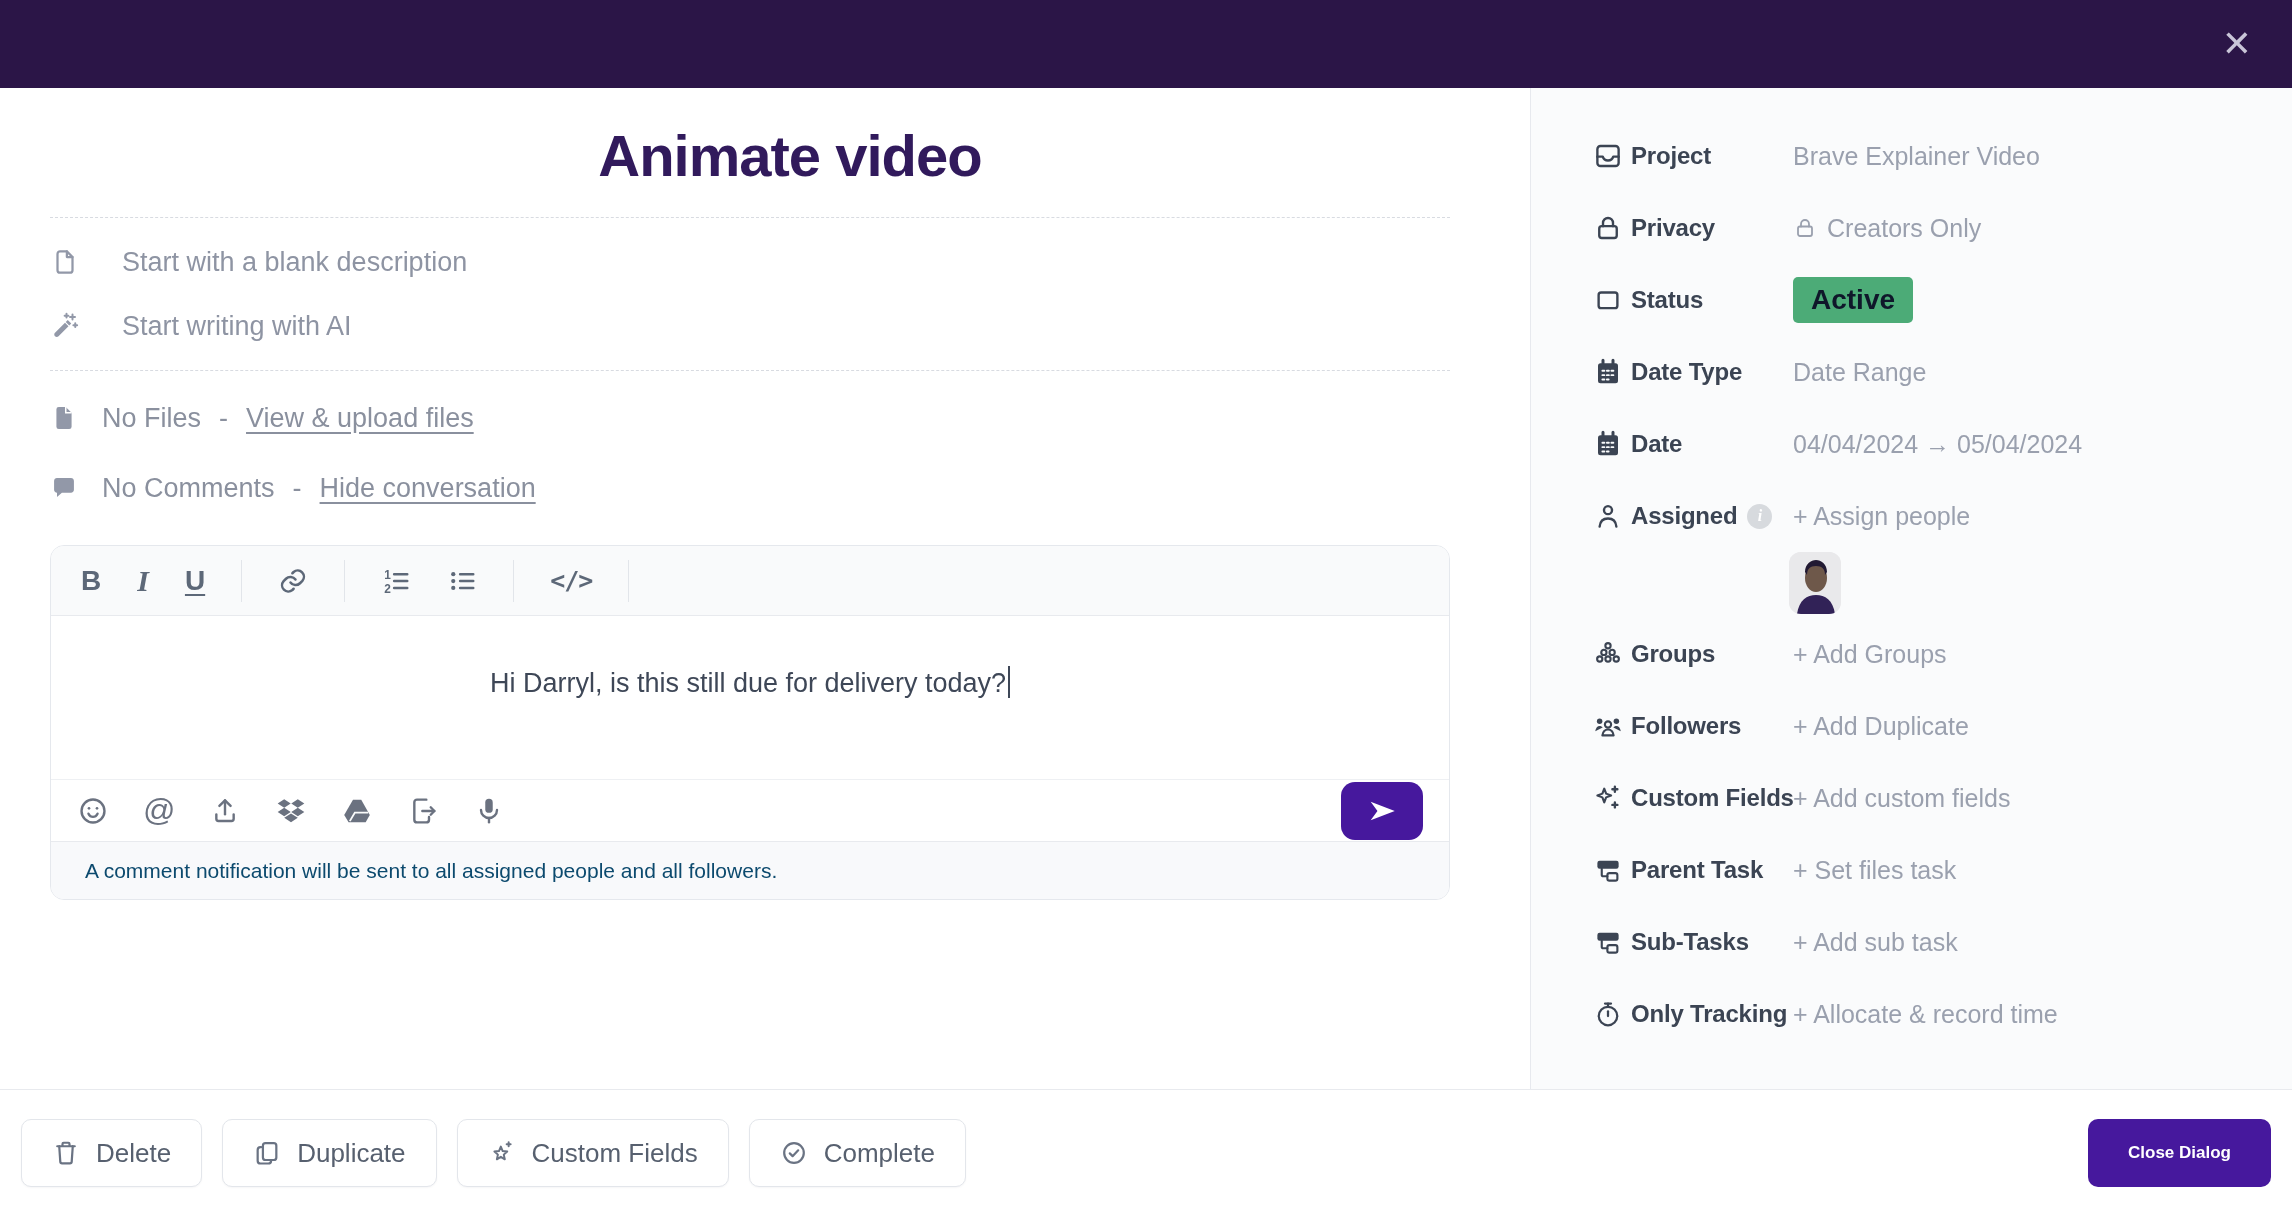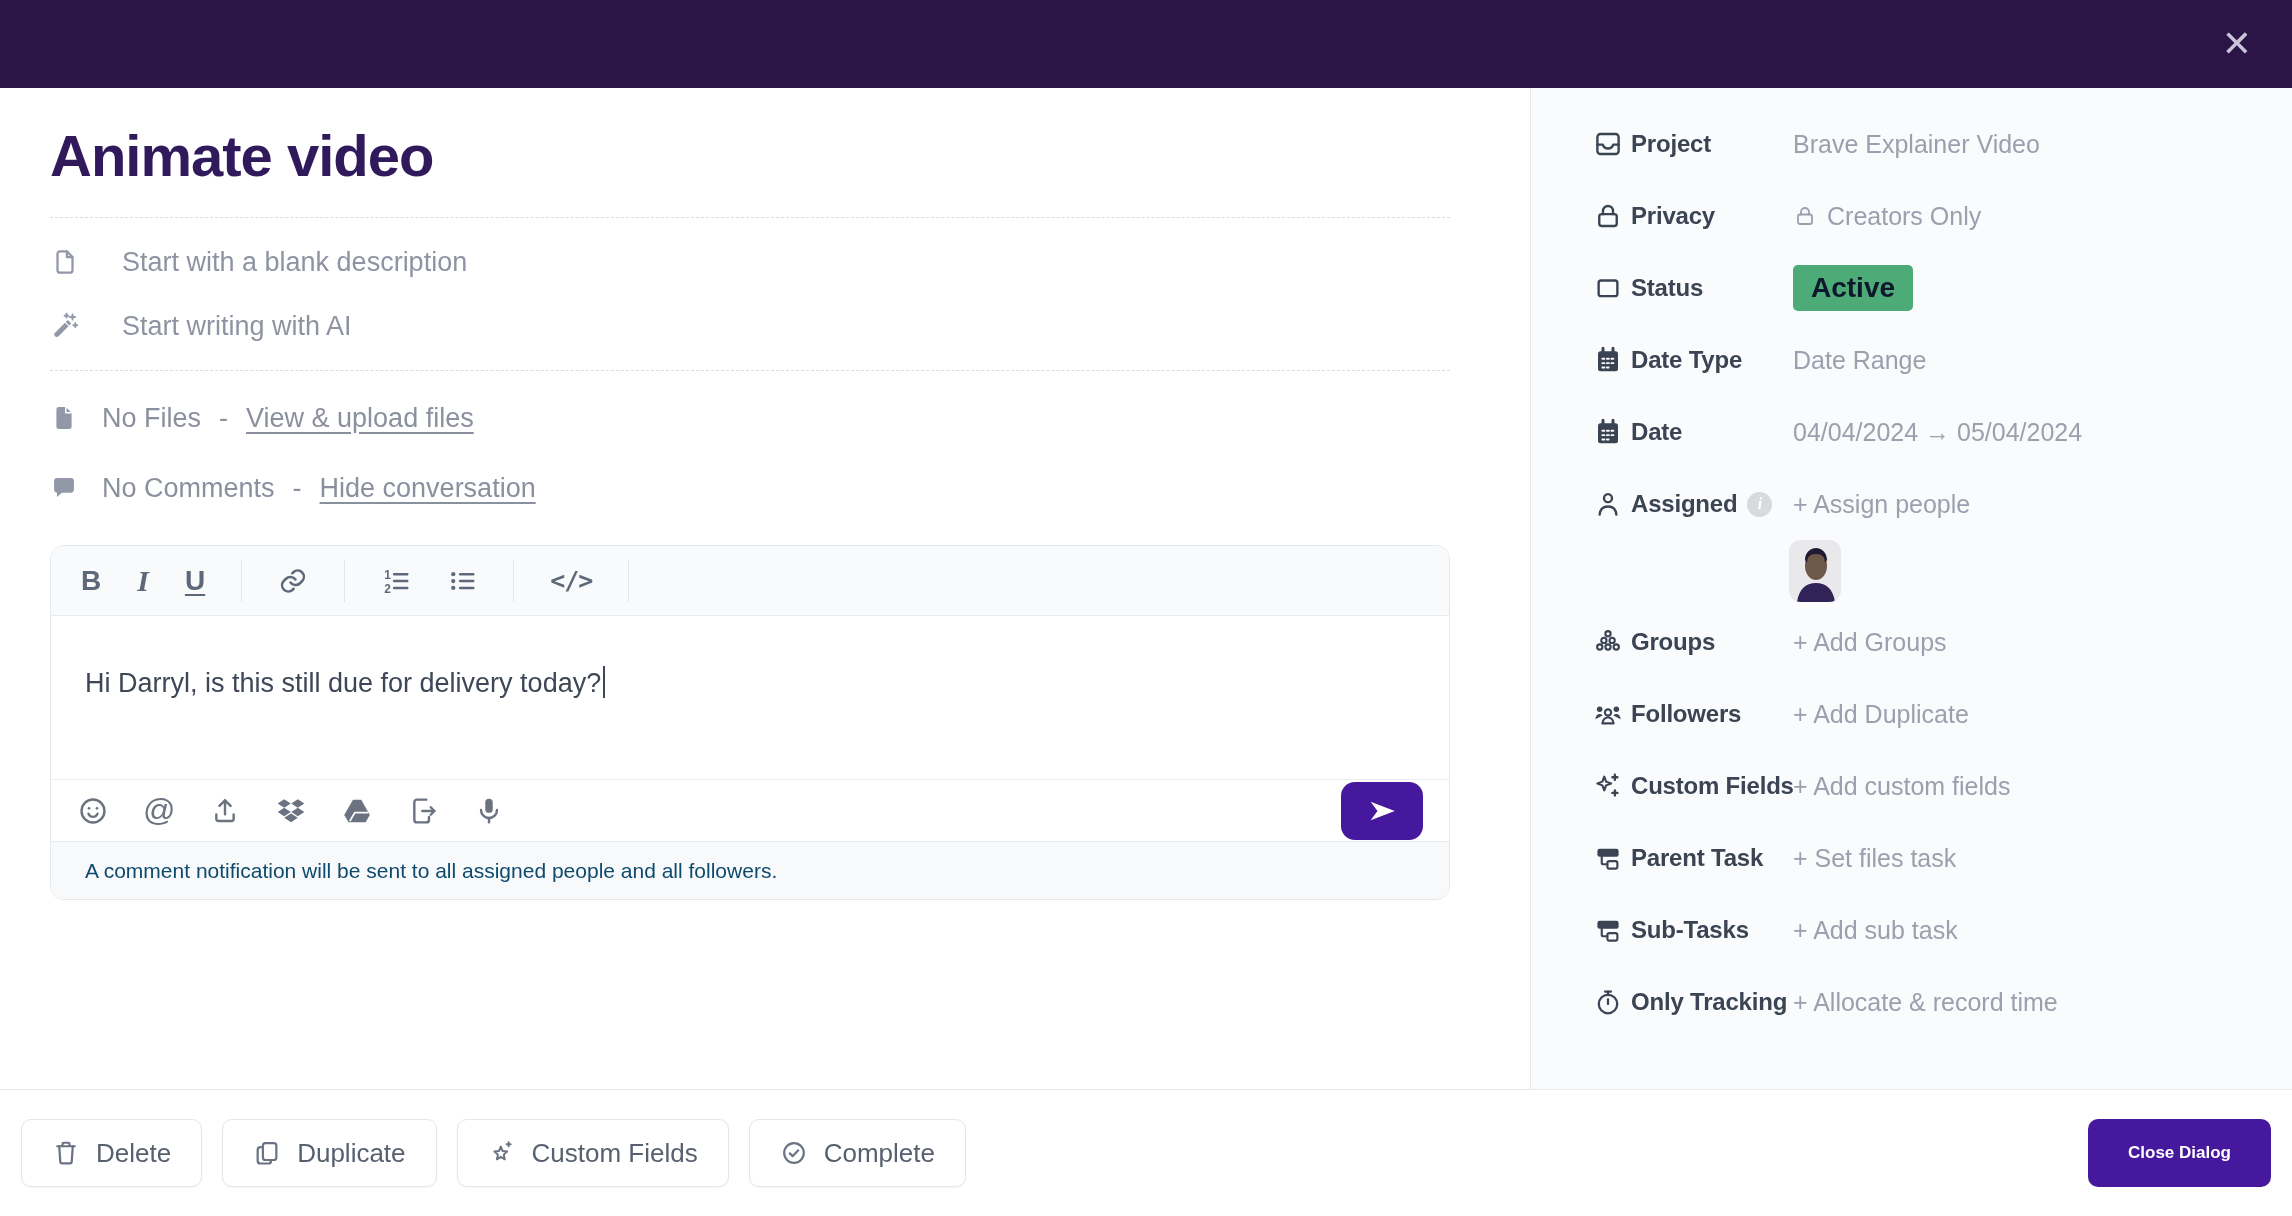--- a/index.html
+++ b/index.html
@@ -5,23 +5,23 @@
   * { margin:0; padding:0; box-sizing:border-box; }
   body { background:#e9e9ee; font-family:"Liberation Sans", sans-serif; }
   .app { width:2292px; height:1216px; background:#fff; position:relative; overflow:hidden; }
 
   
   .topbar { height:88px; background:#2b1547; position:relative; }
   .close-x { position:absolute; right:40px; top:50%; transform:translateY(-50%);
              color:#c9c5d8; font-size:36px; line-height:1; cursor:pointer; font-weight:400; }
 
   
-  .bodywrap { display:flex; height:1001px; }
+  .bodywrap { display:flex; height:1001px;text-align:center; }
   .main { width:1531px; border-right:1px solid #e7e9ee; padding:34px 0 0 50px; }
-  .side { flex:1; background:#fafbfc; padding-top:20px; }
+  .side { flex:1; background:#fafbfc; padding-top:32px; }
 
   
   .title { font-size:58px; font-weight:800; color:#311a5c; letter-spacing:-1px; }
   .dash { border-top:1px dashed #d8dbe1; width:1400px; }
   .dash1 { margin-top:28px; }
   .dash2 { margin-top:12px; }
   .optrow { display:flex; align-items:center; gap:42px; height:64px; color:#8e94a3; font-size:27px; cursor:pointer; width:1400px; }
   .optrow .oic { color:#9298a8; display:flex; }
   .metarow { display:flex; align-items:center; gap:18px; height:62px; color:#8a909e; font-size:27px; width:1400px; }
   .metarow .mic2 { color:#9298a8; display:flex; margin-right:6px; }

